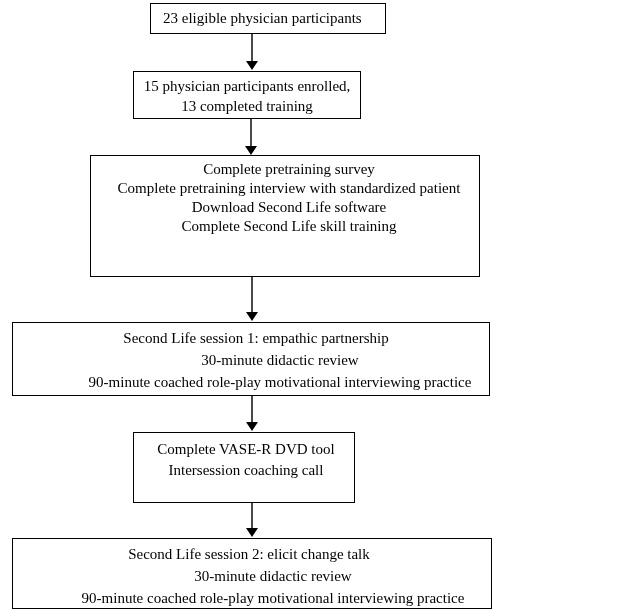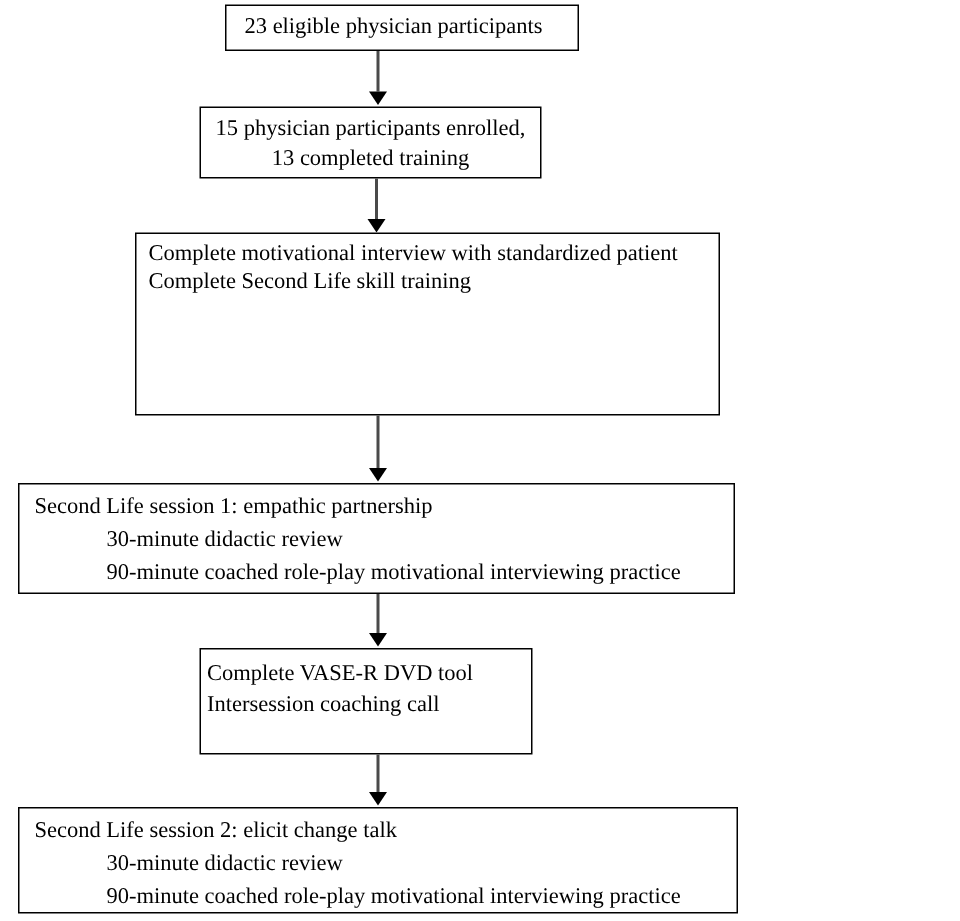--- a/index.html
+++ b/index.html
@@ -12,21 +12,21 @@
     font-size: 15px;
     color: #000000;
     overflow: hidden;
   }
   .box {
     position: absolute;
     box-sizing: border-box;
     border: 1px solid #000000;
     background: #ffffff;
   }
-  .box .line { white-space: nowrap; }
+  .box .line { white-space: nowrap; text-align: center; }
   .box .line.indent { padding-left: 48px; }
 
   .box1 { left: 150px; top: 3px;   width: 236px; height: 31px;
           display: flex; align-items: center; padding-left: 12px; }
   .box2 { left: 133px; top: 71px;  width: 228px; height: 48px;
           text-align: center; padding-top: 4px; line-height: 20px; }
   .box3 { left: 90px;  top: 155px; width: 390px; height: 122px;
           padding: 4px 0 0 8px; line-height: 19px; }
   .box4 { left: 12px;  top: 322px; width: 478px; height: 74px;
           padding: 4px 0 0 10px; line-height: 22px; }
@@ -73,21 +73,23 @@
     <div class="line">15 physician participants enrolled,</div>
     <div class="line">13 completed training</div>
   </div>
 
   <div class="arrow arrow2">
     <div class="shaft"></div>
     <div class="head"></div>
   </div>
 
   <div class="box box3">
-    <div class="line">Complete motivational interview with standardized patient</div>
+    <div class="line">Complete pretraining survey</div>
+    <div class="line">Complete pretraining interview with standardized patient</div>
+    <div class="line">Download Second Life software</div>
     <div class="line">Complete Second Life skill training</div>
   </div>
 
   <div class="arrow arrow3">
     <div class="shaft"></div>
     <div class="head"></div>
   </div>
 
   <div class="box box4">
     <div class="line">Second Life session 1: empathic partnership</div>

